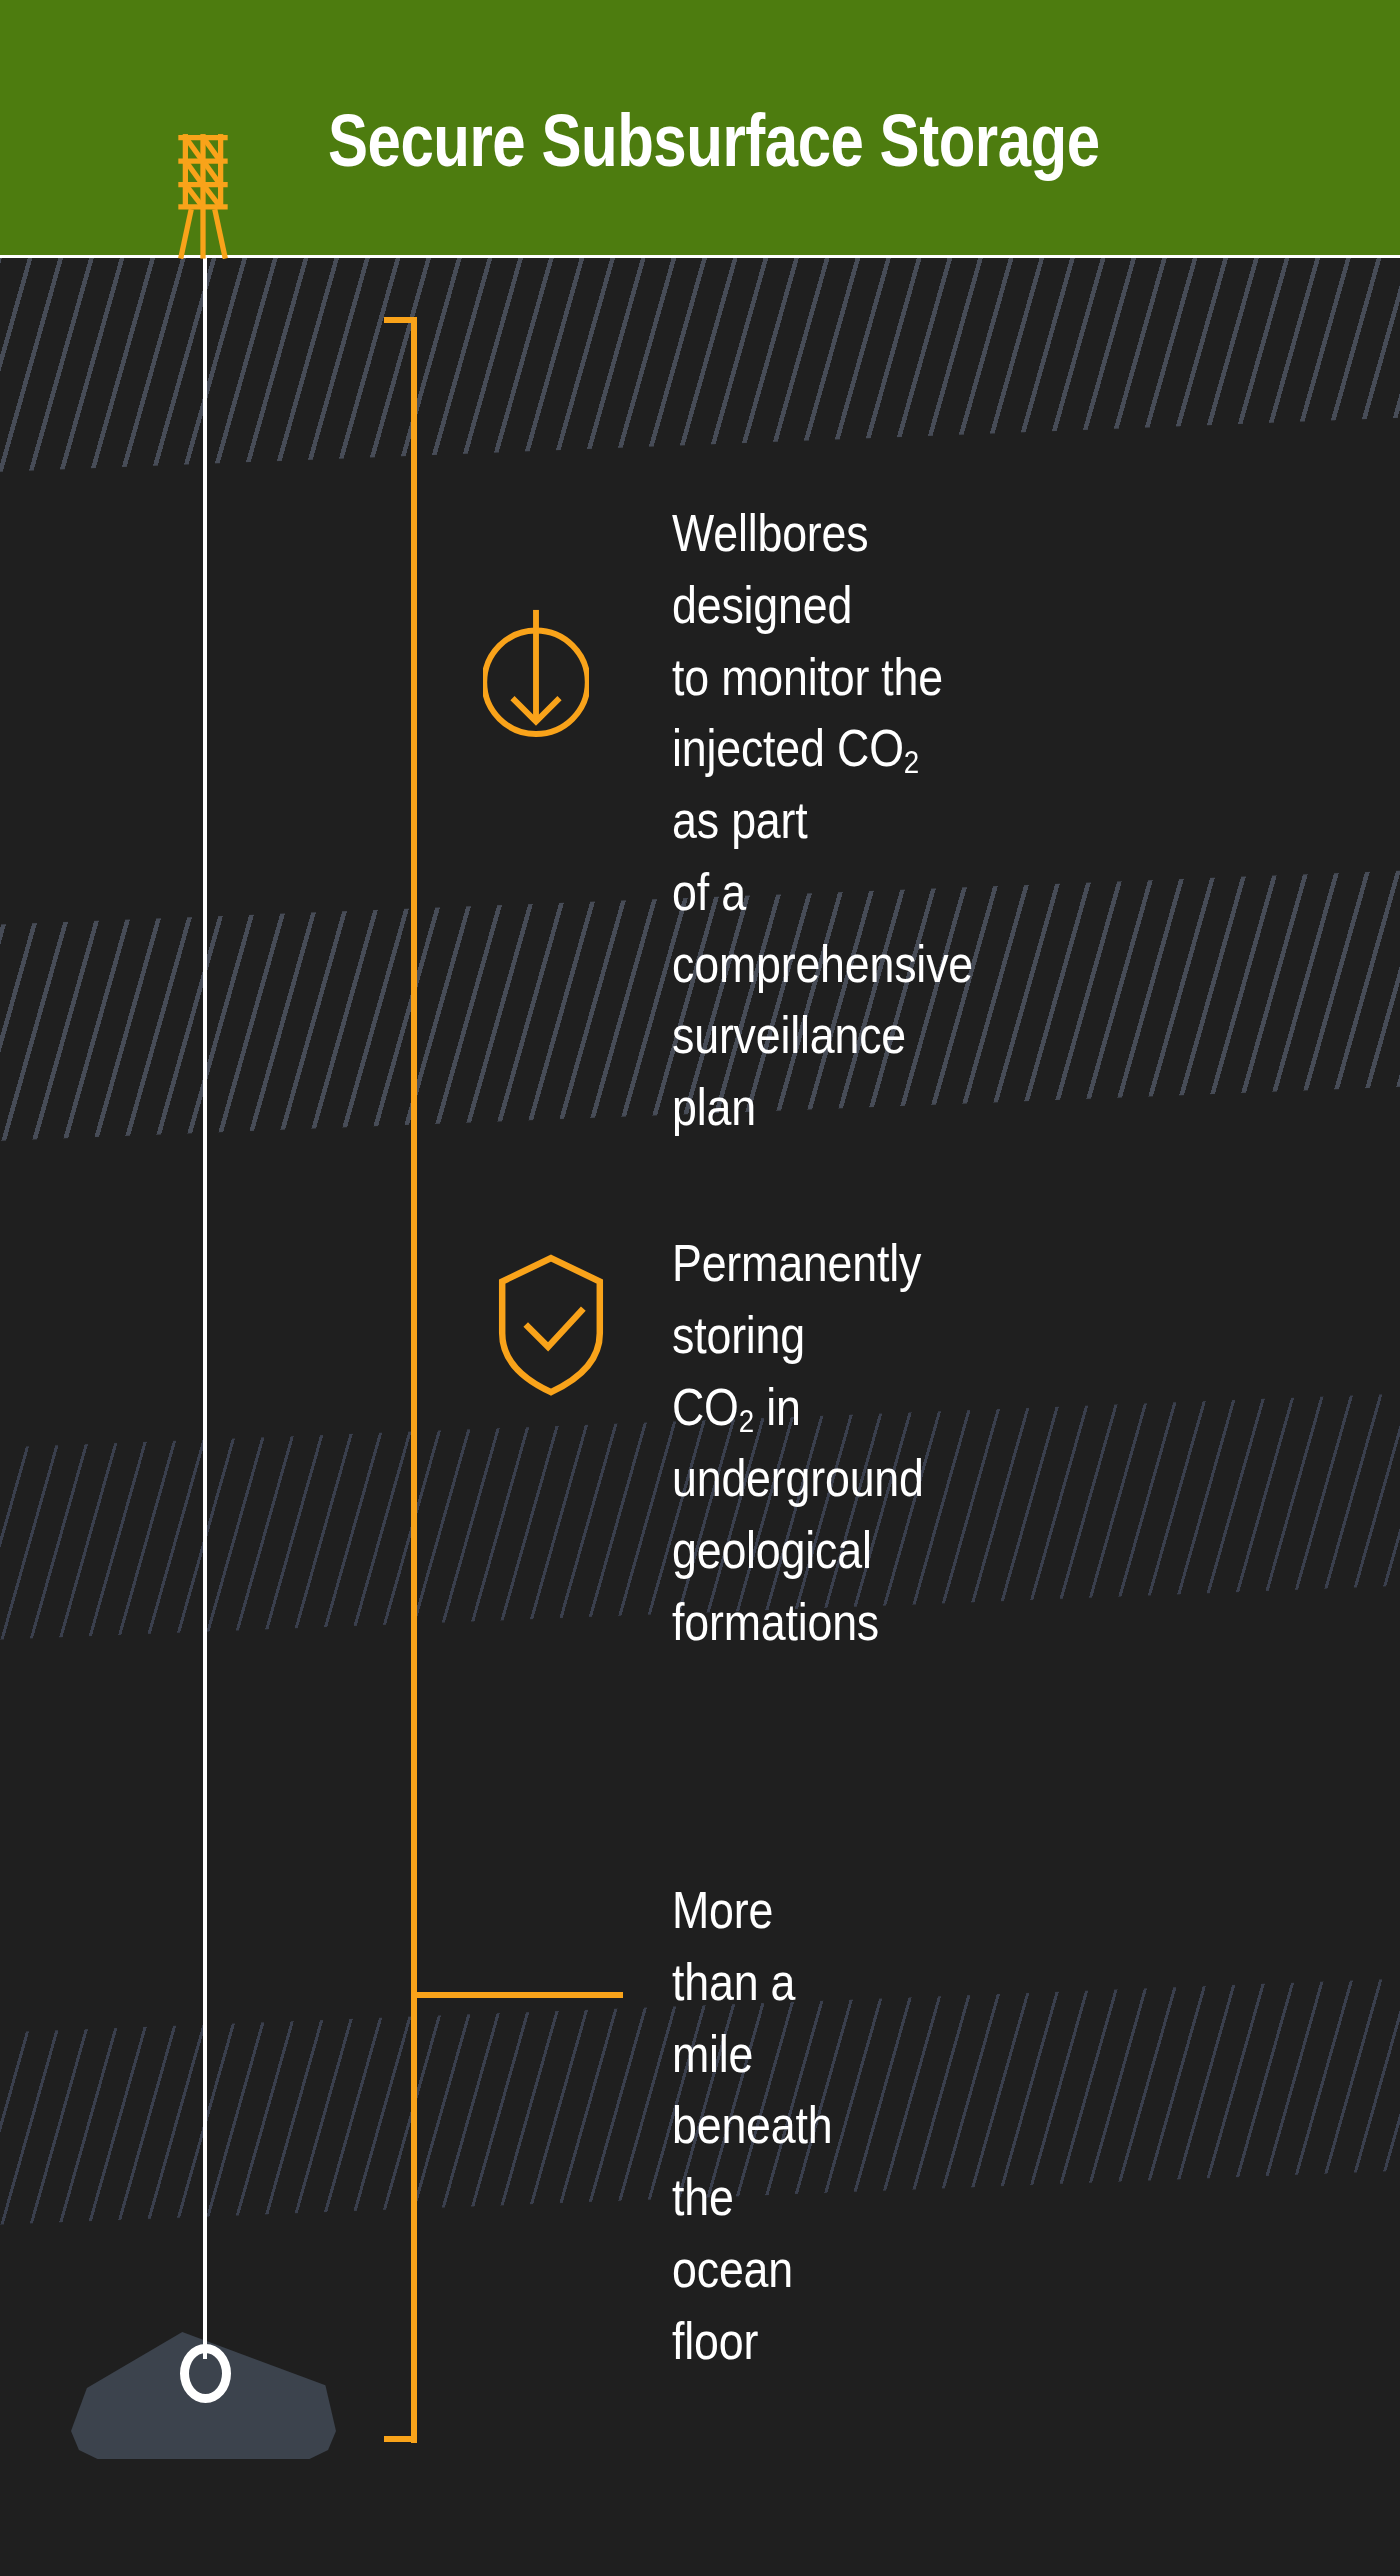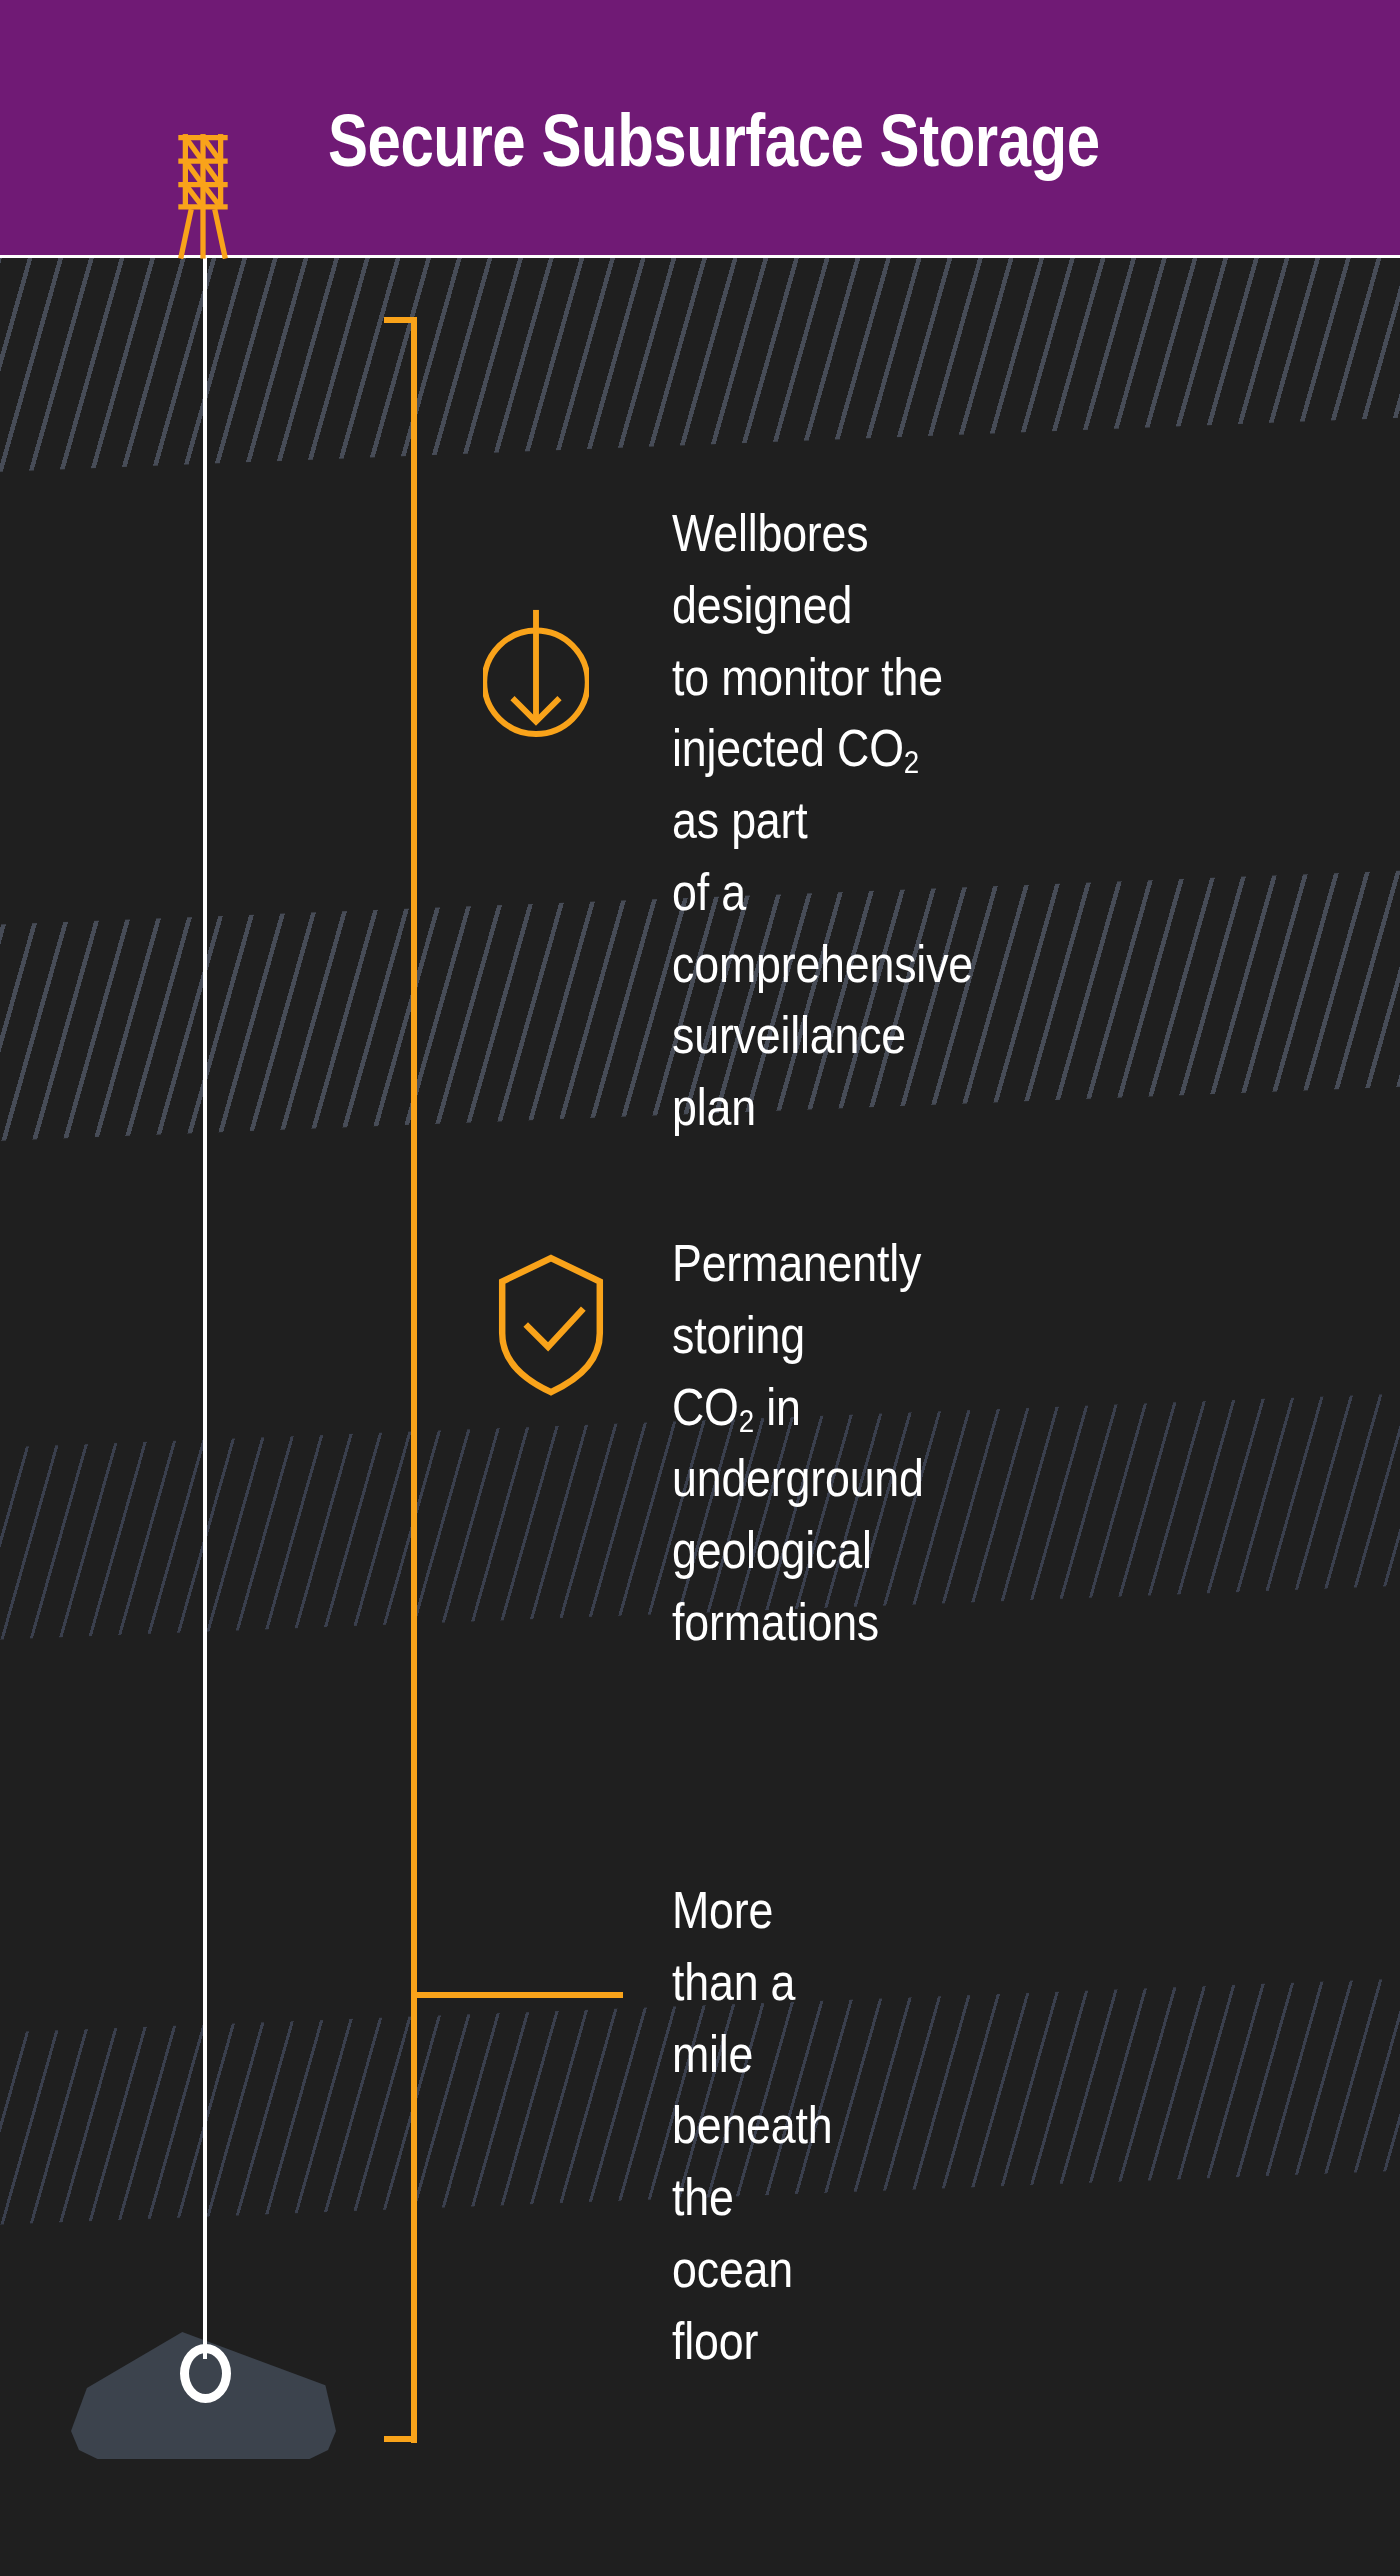--- a/index.html
+++ b/index.html
@@ -11,21 +11,21 @@
     height:2576px;
     background:#1f1f1f;
     overflow:hidden;
     font-family:"Liberation Sans", sans-serif;
   }
 
   
   #header{
     position:absolute;
     left:0; top:0; width:1401px; height:256px;
-    background:#701a75;
+    background:#4d7c0f;
     z-index:6;
   }
   #page-title{
     position:absolute;
     left:328px;
     top:103px;
     font-size:75px;
     font-weight:bold;
     color:#ffffff;
     letter-spacing:-0.6px;

